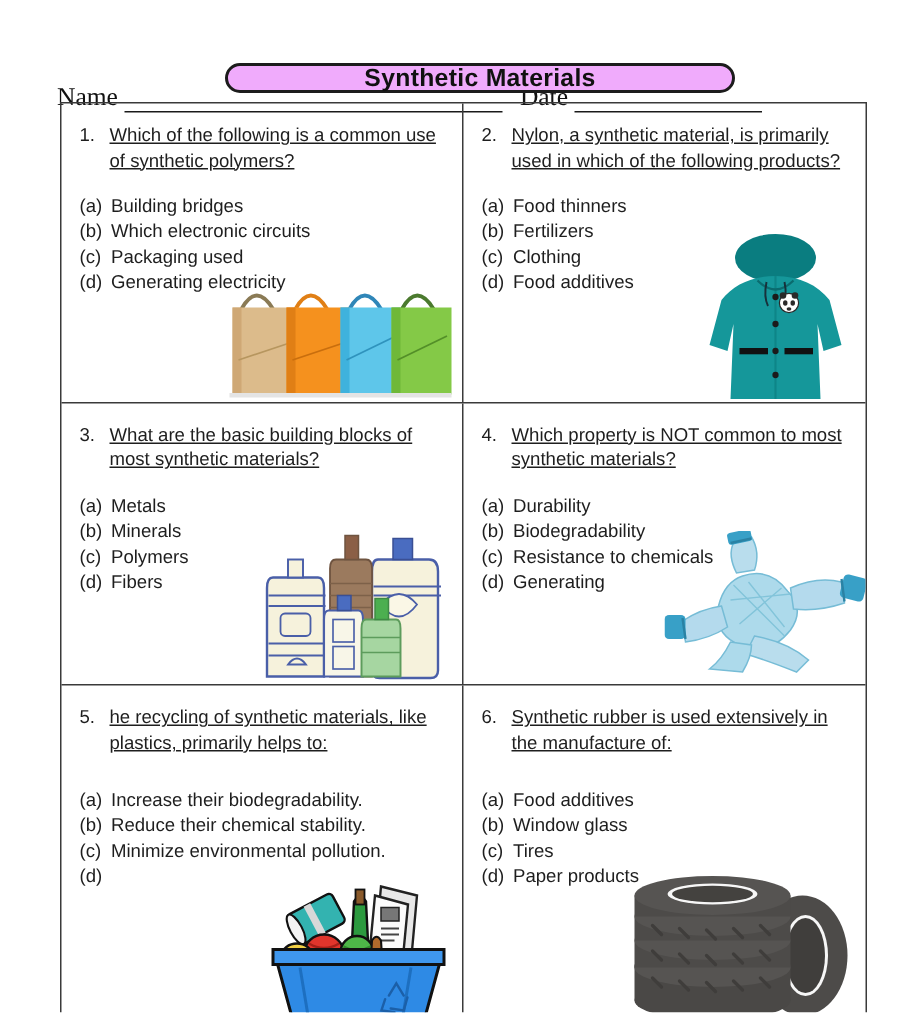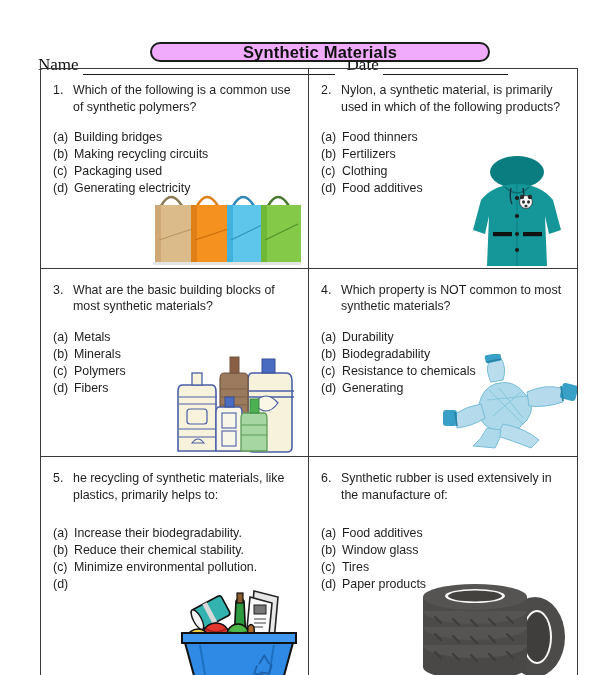--- a/index.html
+++ b/index.html
@@ -91,21 +91,21 @@
   }
   .cell.left { border-right: 1.2px solid #3a3a3a; }
 
   .q-head {
     display: flex;
     font-size: 12.4px;
     color: #1e1e1e;
     line-height: 16.5px;
   }
   .q-num { width: 20px; flex: 0 0 20px; }
-  .q-text { flex: 1; }
+  .q-text { flex: 1; text-decoration: underline; }
 
   .opts { margin-top: 14px; position: relative; z-index: 3; }
   .opt {
     display: flex;
     font-size: 12.4px;
     color: #1e1e1e;
     line-height: 17px;
     white-space: nowrap;
   }
   .opt-k { flex: 0 0 21px; }
@@ -157,21 +157,21 @@
           <span class="q-num">1.</span>
           <span class="q-text">Which of the following is a common use of synthetic polymers?</span>
         </div>
         <div class="opts">
           <div class="opt">
             <span class="opt-k">(a)</span>
             <span class="opt-v">Building bridges</span>
           </div>
           <div class="opt">
             <span class="opt-k">(b)</span>
-            <span class="opt-v">Making recycling circuits</span>
+            <span class="opt-v">Which electronic circuits</span>
           </div>
           <div class="opt">
             <span class="opt-k">(c)</span>
             <span class="opt-v">Packaging used</span>
           </div>
           <div class="opt">
             <span class="opt-k">(d)</span>
             <span class="opt-v">Generating electricity</span>
           </div>
         </div>

